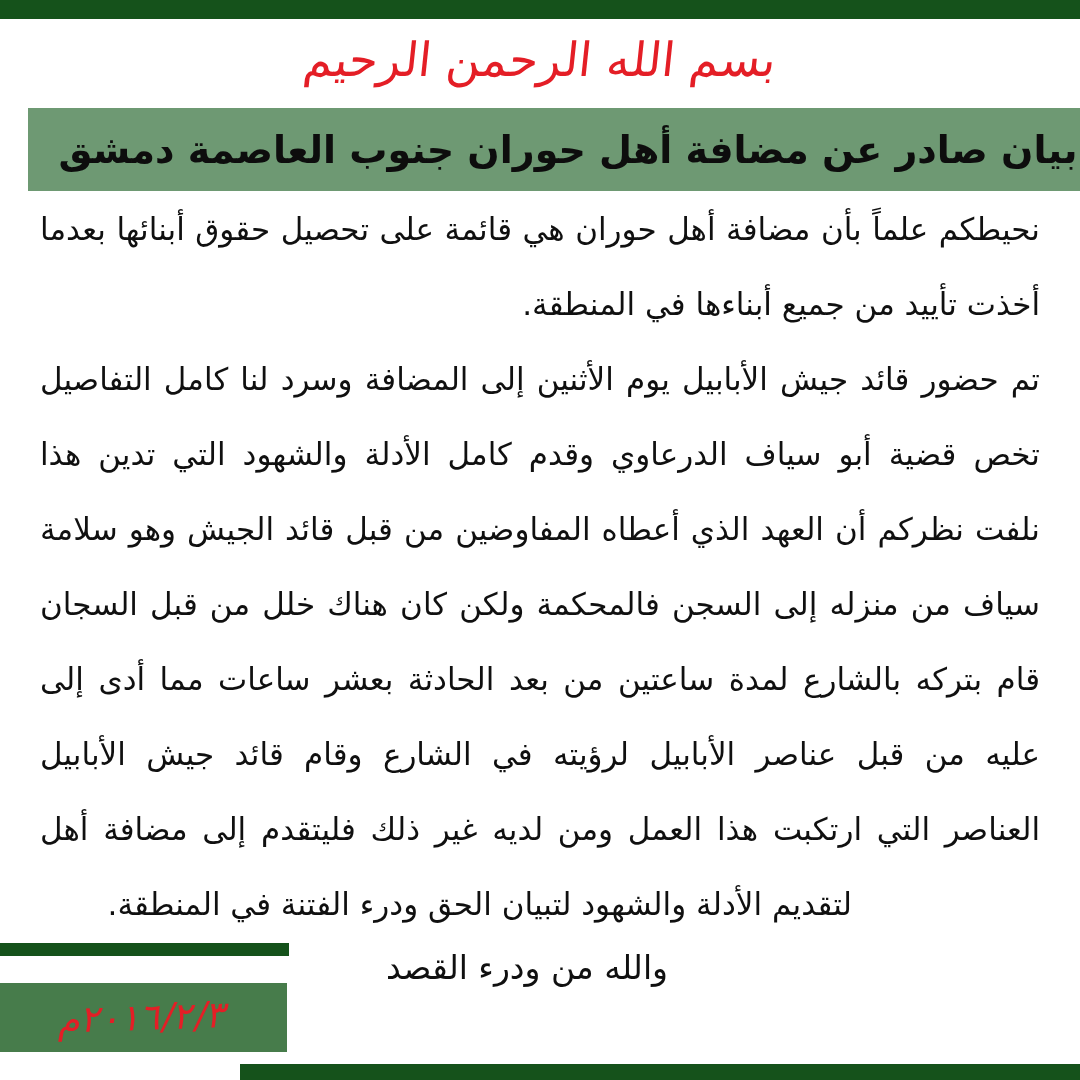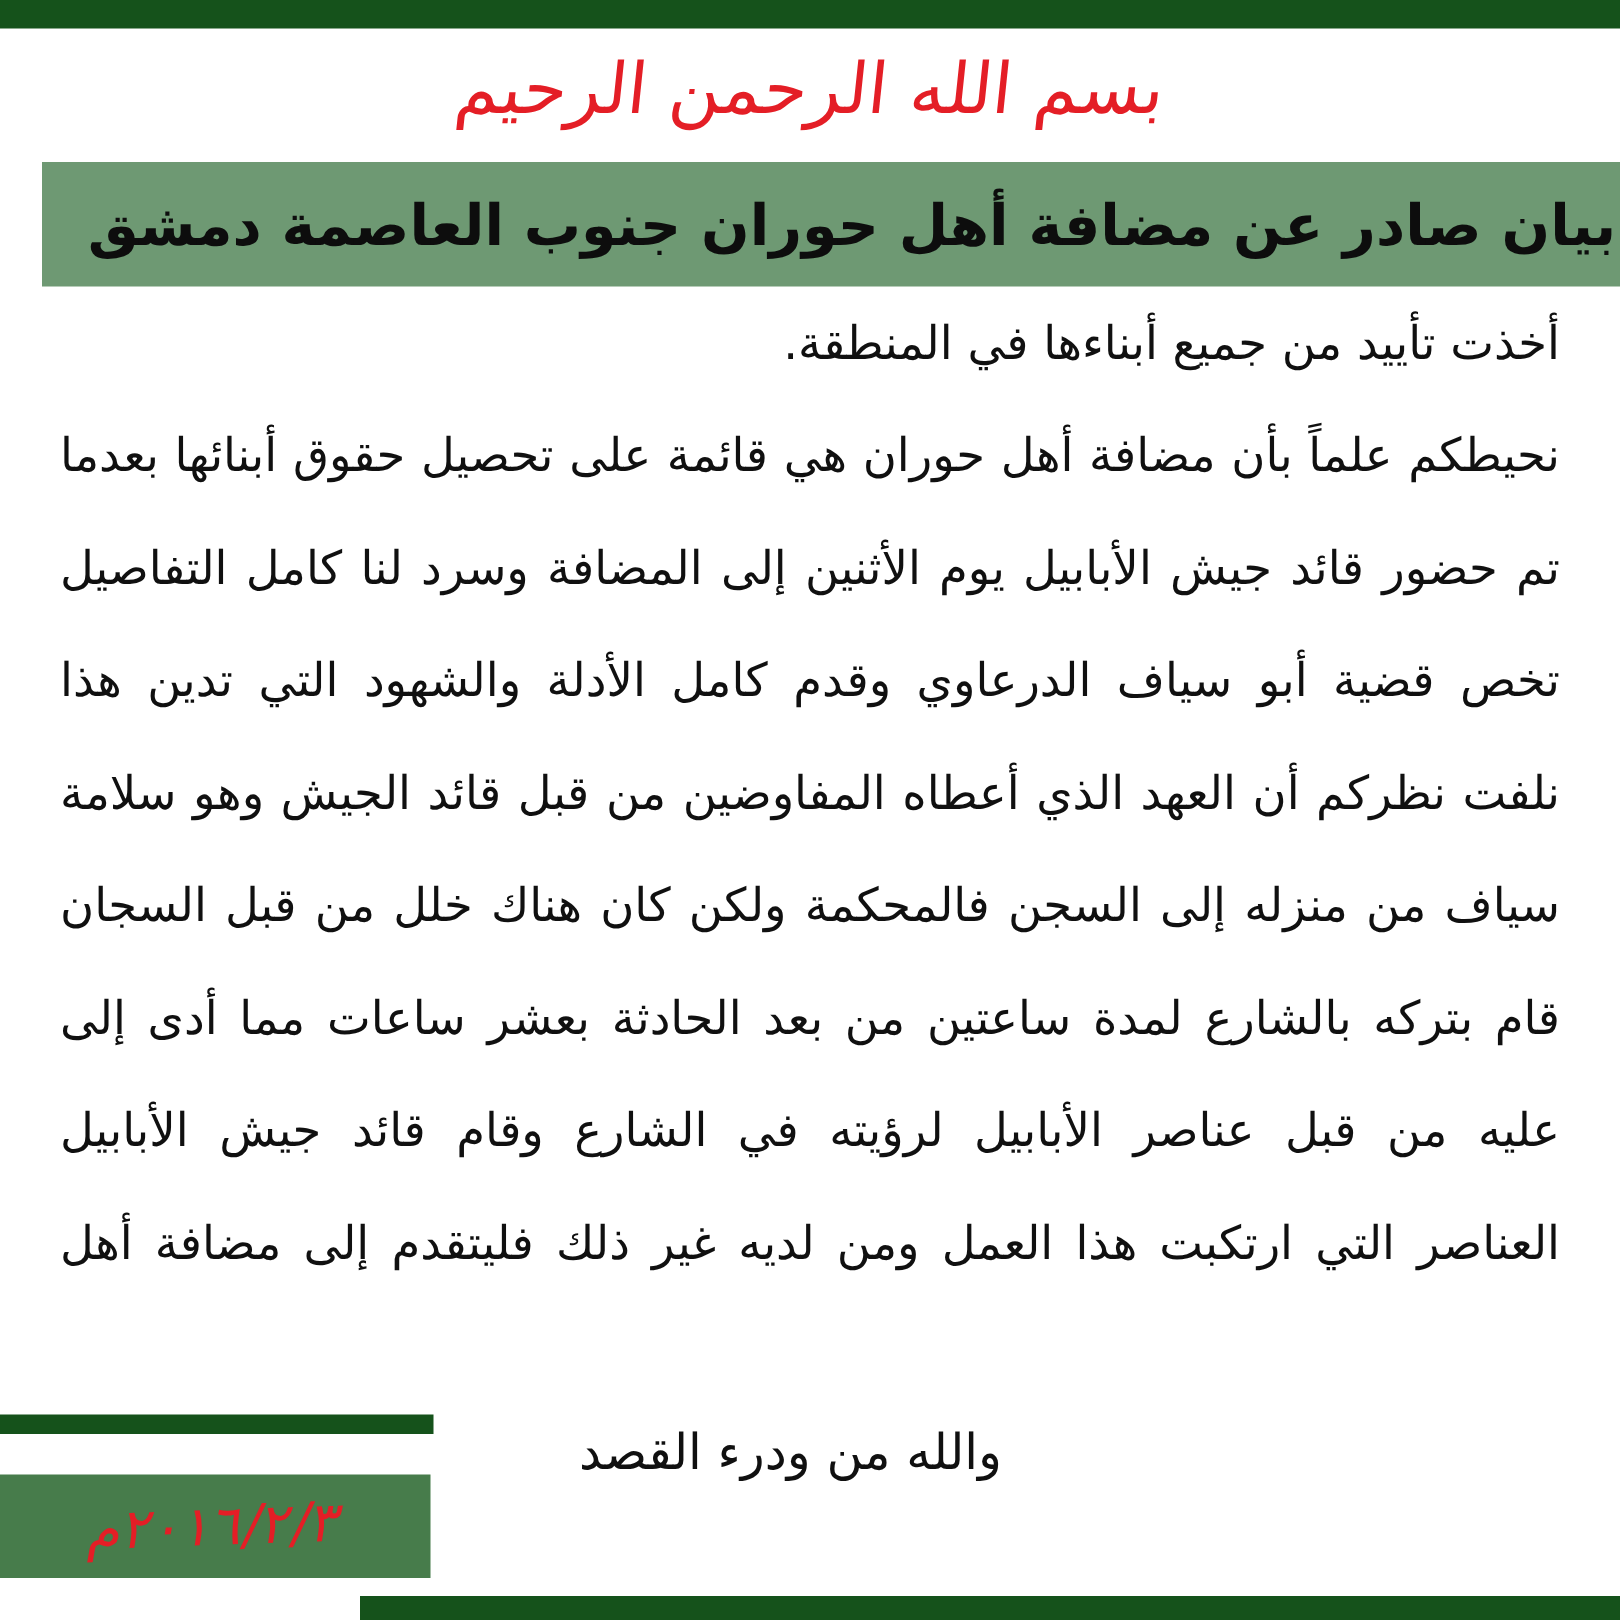--- a/index.html
+++ b/index.html
@@ -99,29 +99,30 @@
 
   <div class="top-bar"></div>
 
   <div class="bismillah">بسم الله الرحمن الرحيم</div>
 
   <div class="title-banner">
     <div class="title">بيان صادر عن مضافة أهل حوران جنوب العاصمة دمشق</div>
   </div>
 
   <div class="body-text">
+    <div class="line justify">نحيطكم علماً بأن مضافة أهل حوران هي قائمة على تحصيل حقوق أبنائها بعدما</div>
     <div class="line flush-right">أخذت تأييد من جميع أبناءها في المنطقة.</div>
-    <div class="line justify">نحيطكم علماً بأن مضافة أهل حوران هي قائمة على تحصيل حقوق أبنائها بعدما</div>
     <div class="line justify">تم حضور قائد جيش الأبابيل يوم الأثنين إلى المضافة وسرد لنا كامل التفاصيل التي</div>
     <div class="line justify">تخص قضية أبو سياف الدرعاوي وقدم كامل الأدلة والشهود التي تدين هذا العمل</div>
     <div class="line justify">نلفت نظركم أن العهد الذي أعطاه المفاوضين من قبل قائد الجيش وهو سلامة أبو</div>
     <div class="line justify">سياف من منزله إلى السجن فالمحكمة ولكن كان هناك خلل من قبل السجان كونه</div>
     <div class="line justify">قام بتركه بالشارع لمدة ساعتين من بعد الحادثة بعشر ساعات مما أدى إلى إطلاق النار</div>
     <div class="line justify">عليه من قبل عناصر الأبابيل لرؤيته في الشارع وقام قائد جيش الأبابيل بمحاسبة</div>
     <div class="line justify">العناصر التي ارتكبت هذا العمل ومن لديه غير ذلك فليتقدم إلى مضافة أهل حوران</div>
+    <div class="line pulled">لتقديم الأدلة والشهود لتبيان الحق ودرء الفتنة في المنطقة.</div>
   </div>
 
   <div class="closing-line">والله من ودرء القصد</div>
 
   <div class="date-strip"></div>
 
   <div class="date-box">
     <div class="date-text">٢٠١٦/٢/٣م</div>
   </div>
 

